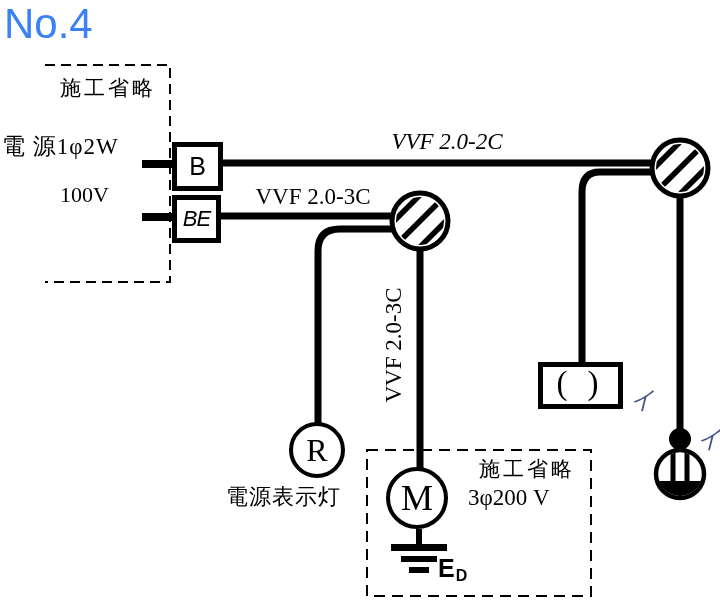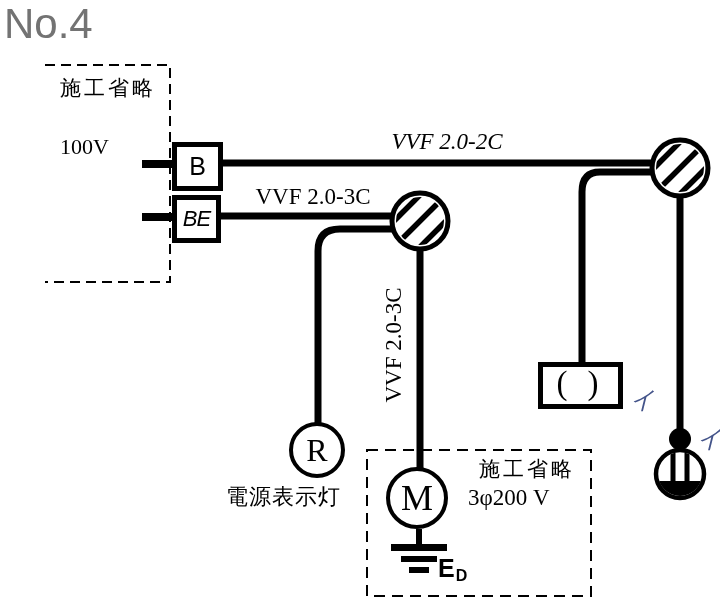--- a/index.html
+++ b/index.html
@@ -2,26 +2,26 @@
 <html><head>
 <meta charset="utf-8">
 <style>
   html,body{margin:0;padding:0;background:#fff;}
   .stage{position:relative;width:720px;height:600px;background:#ffffff;overflow:hidden;
          font-family:"Liberation Serif","DejaVu Serif",serif;color:#000;}
   .svglayer{position:absolute;left:0;top:0;z-index:0;}
   .txt{position:absolute;z-index:2;white-space:nowrap;}
   .ctr{text-align:center;}
   .title{left:4px;top:0px;font-family:"Liberation Sans","DejaVu Sans",sans-serif;
-         font-size:42px;color:#737373;}
+         font-size:42px;color:#3b82f6;}
   .src-panel-label{left:45px;top:74px;width:126px;font-size:21px;letter-spacing:3px;}
   .src-block1{left:2px;top:135px;}
   .src-block2{left:2px;top:189px;}
   .src-line1{font-size:23px;letter-spacing:1px;line-height:24px;}
-  .src-line2{font-size:22px;padding-left:58px;line-height:23px;}
+  .src-line2{font-size:22px;padding-left:58px;line-height:23px;margin-top:24px;}
   .breaker{position:absolute;z-index:2;box-sizing:border-box;border:5px solid #000;background:#fff;
            display:flex;align-items:center;justify-content:center;
            font-family:"Liberation Sans","DejaVu Sans",sans-serif;}
   .breaker-b{left:172px;top:142px;width:51px;height:49px;font-size:25px;}
   .breaker-be{left:172px;top:195px;width:49px;height:48px;font-size:22px;letter-spacing:-1px;font-style:italic;}
   .vvf-top{left:380px;top:129px;width:134px;font-size:23px;font-style:italic;}
   .vvf-mid{left:248px;top:184px;width:130px;font-size:23px;}
   .vvf-vert{left:329px;top:332px;width:130px;font-size:23px;transform:rotate(-90deg);}
   .round-dev{position:absolute;z-index:2;box-sizing:border-box;border:4px solid #000;border-radius:50%;
              background:#fff;display:flex;align-items:center;justify-content:center;}
@@ -106,20 +106,21 @@
         <rect x="656" y="481" width="48" height="17" fill="#000"></rect>
       </g>
     </g>
   </svg>
 
   <div class="txt title">No.4</div>
 
   <div class="txt src-panel-label ctr">施工省略</div>
 
   <div class="txt src-block1">
+    <div class="src-line1">電 源1φ2W</div>
     <div class="src-line2">100V</div>
   </div>
 
   <div class="breaker breaker-b">
     <span>B</span>
   </div>
   <div class="breaker breaker-be">
     <span>BE</span>
   </div>
 

